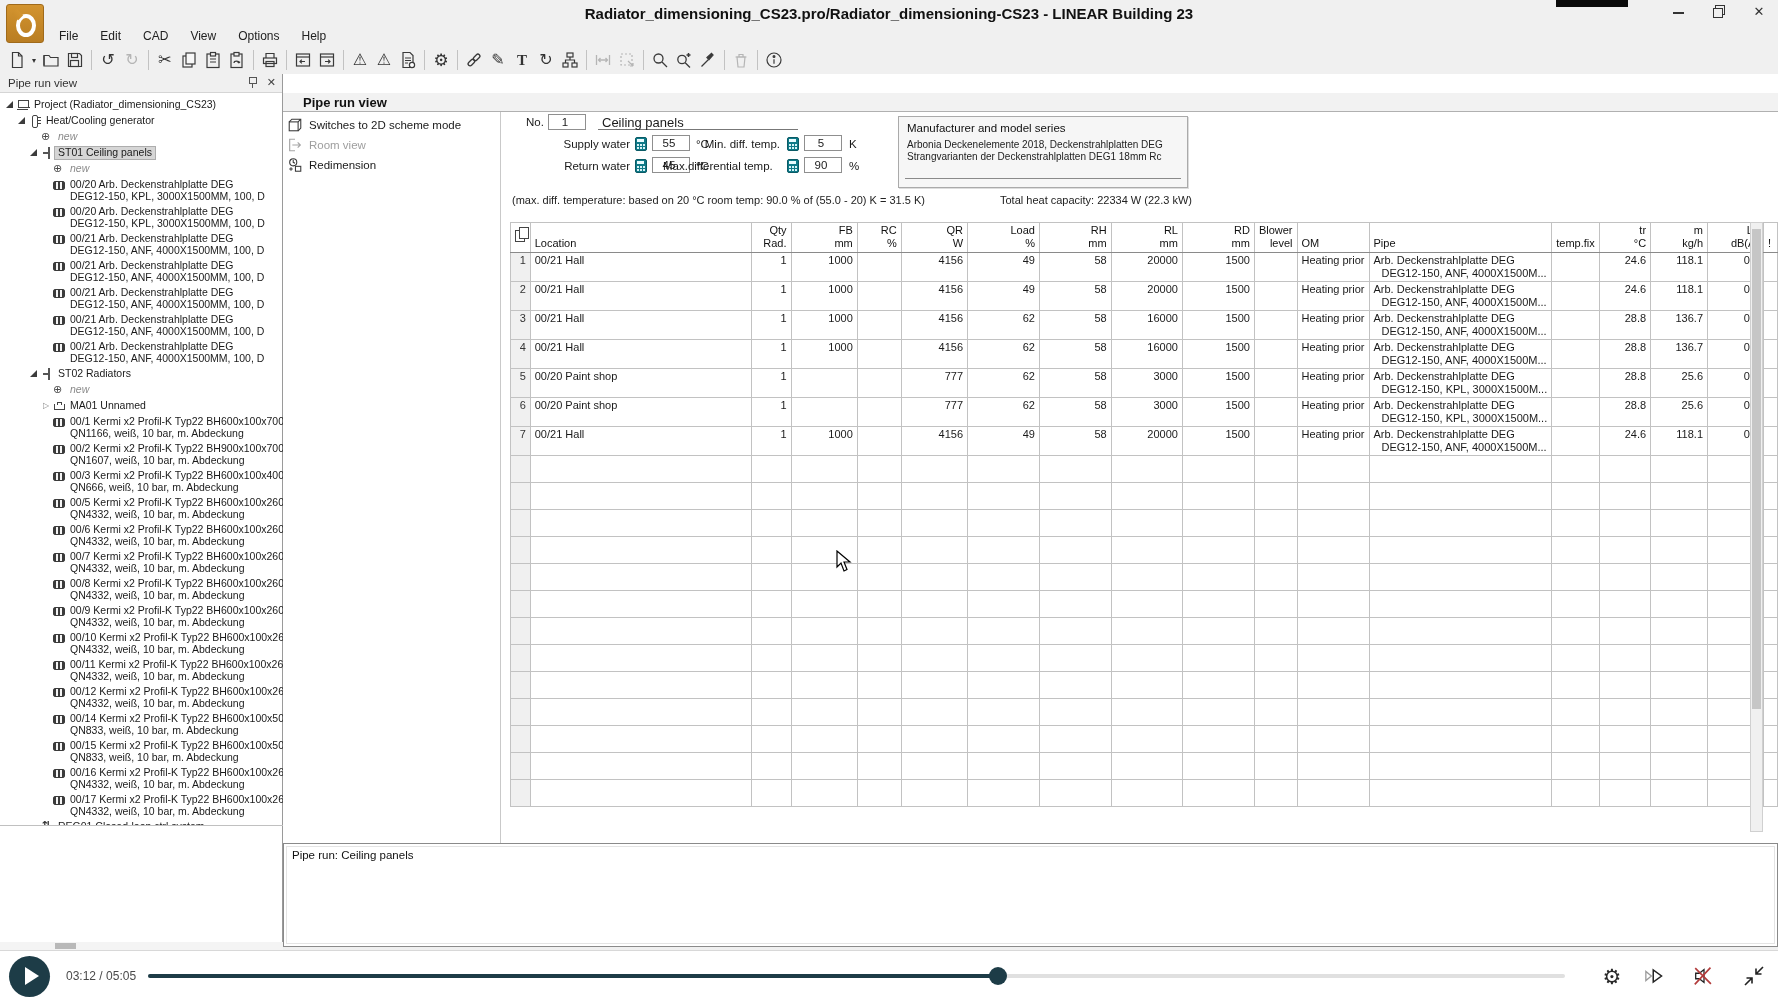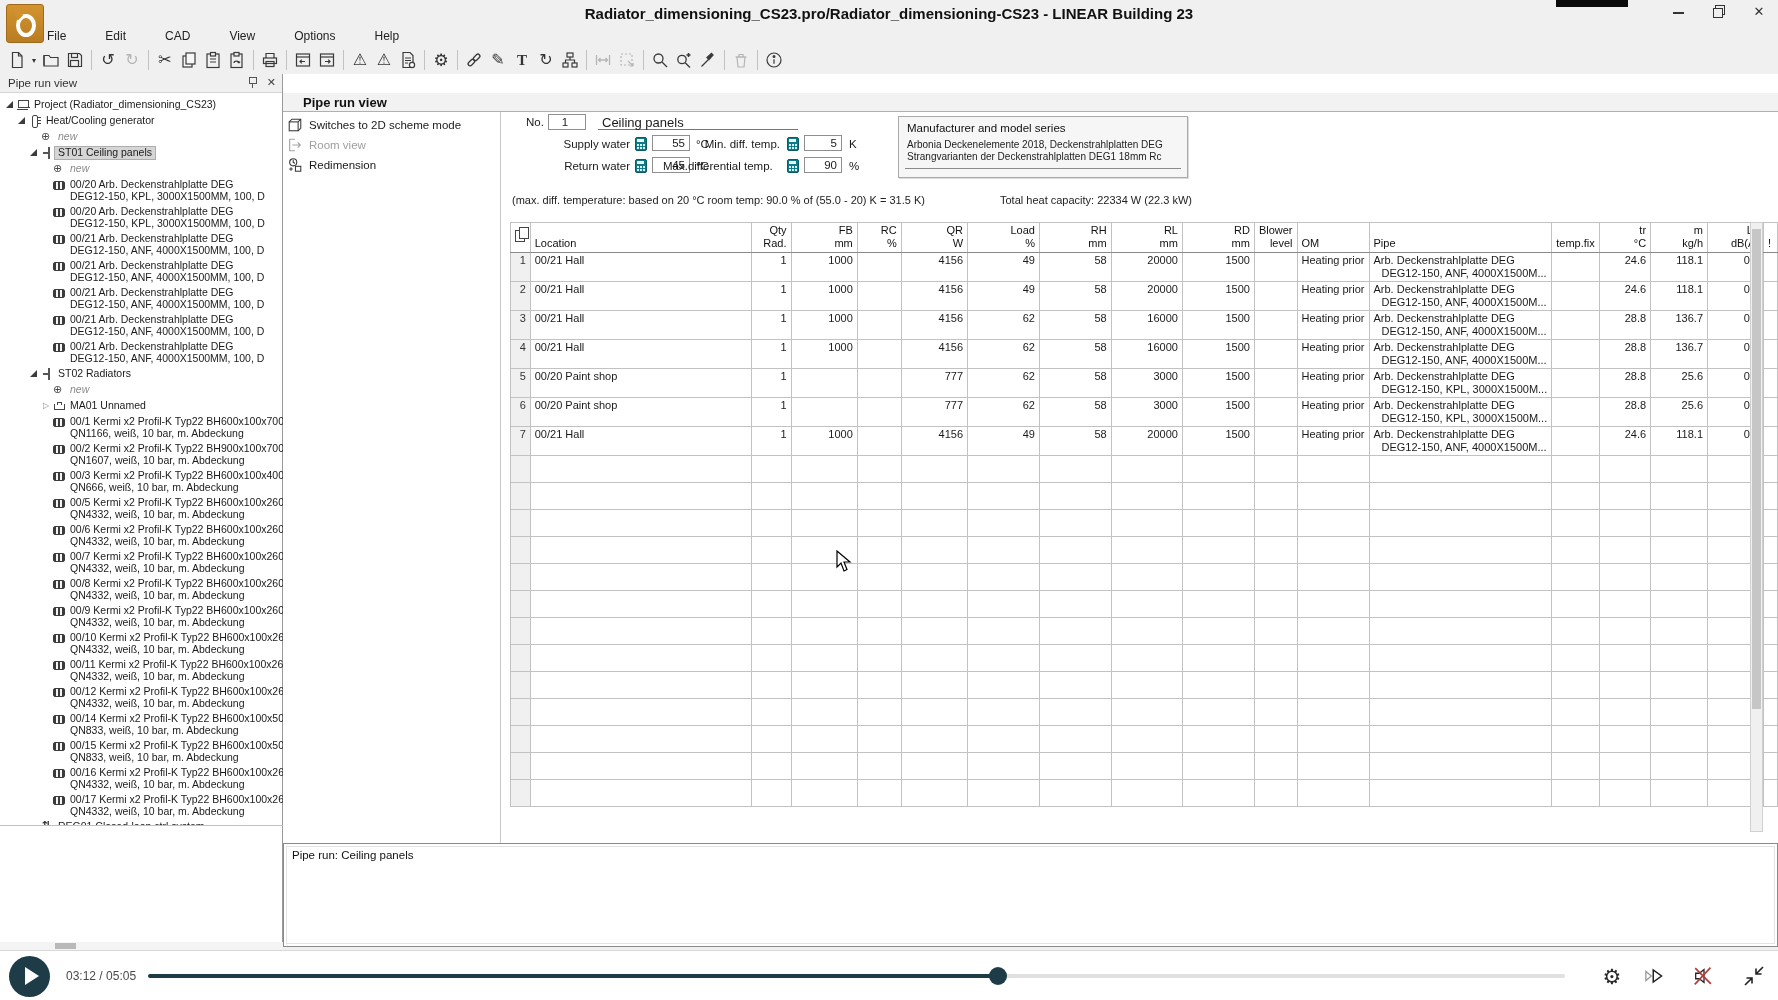--- a/index.html
+++ b/index.html
@@ -14,21 +14,21 @@
   .logo::after{content:"";position:absolute;left:6px;top:6px;width:9px;height:7px;background:linear-gradient(#d3942f,#cb8d2a);transform:rotate(45deg);}
   .winbtns{position:absolute;right:12px;top:4px;display:flex;gap:26px;align-items:center;z-index:6;}
   .winbtn{width:14px;height:14px;position:relative;color:#222;font-size:14px;line-height:14px;text-align:center;}
   .wb-min::before{content:"";position:absolute;left:1px;top:8px;width:11px;height:0;border-top:2px solid #333;}
   .wb-restore::before{content:"";position:absolute;left:3px;top:1px;width:8px;height:8px;border:1px solid #333;background:#f0f0f0;}
   .wb-restore::after{content:"";position:absolute;left:1px;top:4px;width:8px;height:8px;border:1px solid #333;background:#f0f0f0;}
   .wb-close::before{content:"✕";font-size:13px;color:#333;}
   .black-artifact{position:absolute;left:1556px;top:0;width:72px;height:7px;background:#0b0b0b;z-index:7;}
 
   
-  .menubar{position:absolute;left:0;top:26px;width:100%;height:20px;display:flex;align-items:center;padding-left:36px;box-sizing:border-box;gap:17px;}
+  .menubar{position:absolute;left:0;top:26px;width:100%;height:20px;display:flex;align-items:center;padding-left:48px;box-sizing:border-box;}
   .menu-item{padding:0 11px;font-size:12px;color:#222;}
 
   
   .toolbar{position:absolute;left:0;top:46px;width:100%;height:28px;display:flex;align-items:center;padding-left:5px;box-sizing:border-box;}
   .tbtn{width:24px;height:24px;display:flex;align-items:center;justify-content:center;position:relative;flex:0 0 auto;}
   .tsep{width:1px;height:20px;background:#c2c2c2;margin:0 4px;flex:0 0 auto;}
   .tbtn svg{display:block;}
   .tglyph{font-size:16px;color:#343434;line-height:1;}
   .tglyph.dis{color:#b5b5b5;}
   .tcaret{width:10px;height:24px;display:flex;align-items:center;justify-content:center;font-size:8px;color:#333;}
@@ -80,30 +80,30 @@
   .vdivider{position:absolute;left:217px;top:38px;width:1px;height:731px;background:#c9c9c9;}
 
   
   .opt{position:absolute;left:4px;height:18px;display:flex;align-items:center;gap:6px;font-size:11.5px;color:#1a1a1a;}
   .opt.disabled{color:#9e9e9e;}
   .opt svg{flex:0 0 auto;}
 
   
   .flabel{position:absolute;font-size:11.5px;color:#1a1a1a;}
   .funit{position:absolute;font-size:11.5px;color:#1a1a1a;}
-  .numbox{position:absolute;width:38px;height:16px;border:1px solid #8f8f8f;background:#fff;font-size:11.5px;text-align:right;padding:1px 4px 0 0;box-sizing:border-box;}
+  .numbox{position:absolute;width:38px;height:16px;border:1px solid #8f8f8f;background:#fff;font-size:11.5px;text-align:center;padding:1px 4px 0 0;box-sizing:border-box;}
   .namebox{position:absolute;height:17px;border-bottom:1px solid #777;background:#fff;font-size:13px;padding:2px 4px 0;box-sizing:border-box;}
   .calc{position:absolute;width:12px;height:14px;background:#0f7a88;border:1px solid #0a5b66;border-radius:2px;box-sizing:border-box;}
   .calc::before{content:"";position:absolute;left:1px;top:1px;width:7px;height:3px;background:#eafcff;}
   .calc::after{content:"";position:absolute;left:1px;top:6px;width:2px;height:2px;background:#d6f3f7;box-shadow:3px 0 #d6f3f7,6px 0 #d6f3f7,0 3px #d6f3f7,3px 3px #d6f3f7,6px 3px #d6f3f7;}
   .note-line{position:absolute;left:229px;top:120px;font-size:11px;color:#222;}
   .total-line{position:absolute;left:717px;top:120px;font-size:11px;color:#222;}
 
   
-  .manu{position:absolute;left:615px;top:42px;width:290px;height:62px;background:#f6f6f6;border:1px solid #aaa;box-sizing:border-box;box-shadow:1px 1px 0 #ddd;}
+  .manu{position:absolute;left:615px;top:42px;width:290px;height:72px;background:#f6f6f6;border:1px solid #aaa;box-sizing:border-box;box-shadow:1px 1px 0 #ddd;}
   .manu .m-title{position:absolute;left:8px;top:5px;font-size:11.5px;color:#111;}
   .manu .m-l1{position:absolute;left:8px;top:22px;font-size:10px;color:#222;white-space:nowrap;overflow:hidden;width:276px;}
   .manu .m-l2{position:absolute;left:8px;top:34px;font-size:10px;color:#222;white-space:nowrap;overflow:hidden;width:276px;}
   .manu::after{content:"";position:absolute;left:6px;bottom:8px;width:276px;height:1px;background:#8a8a8a;}
 
   
   .tblwrap{position:absolute;left:227px;top:148px;}
   table.rad{border-collapse:collapse;table-layout:fixed;font-size:11px;background:#fff;border:1px solid #8a8a8a;}
   table.rad th,table.rad td{border:1px solid #c2c2c2;padding:1px 4px;vertical-align:top;overflow:hidden;white-space:nowrap;line-height:13px;box-sizing:border-box;}
   table.rad thead th{height:30px;font-weight:normal;color:#111;border-bottom:1px solid #8a8a8a;background:#fff;position:relative;vertical-align:bottom;padding-bottom:2px;}

